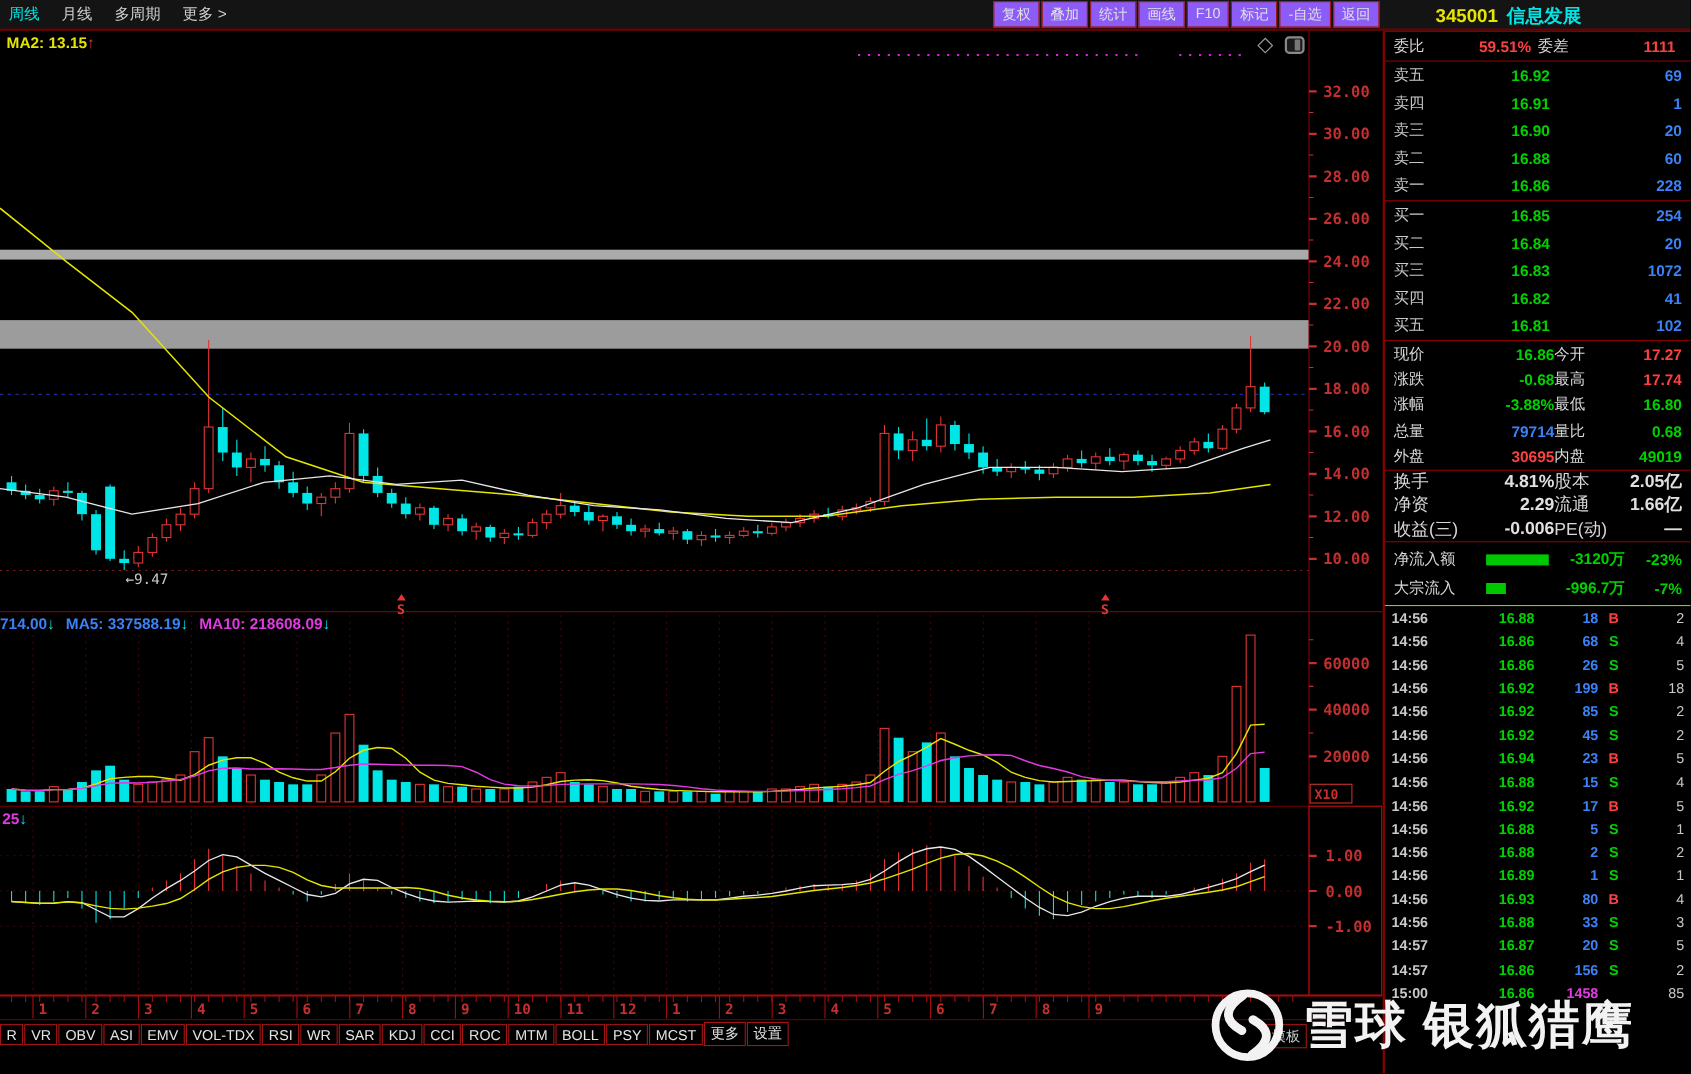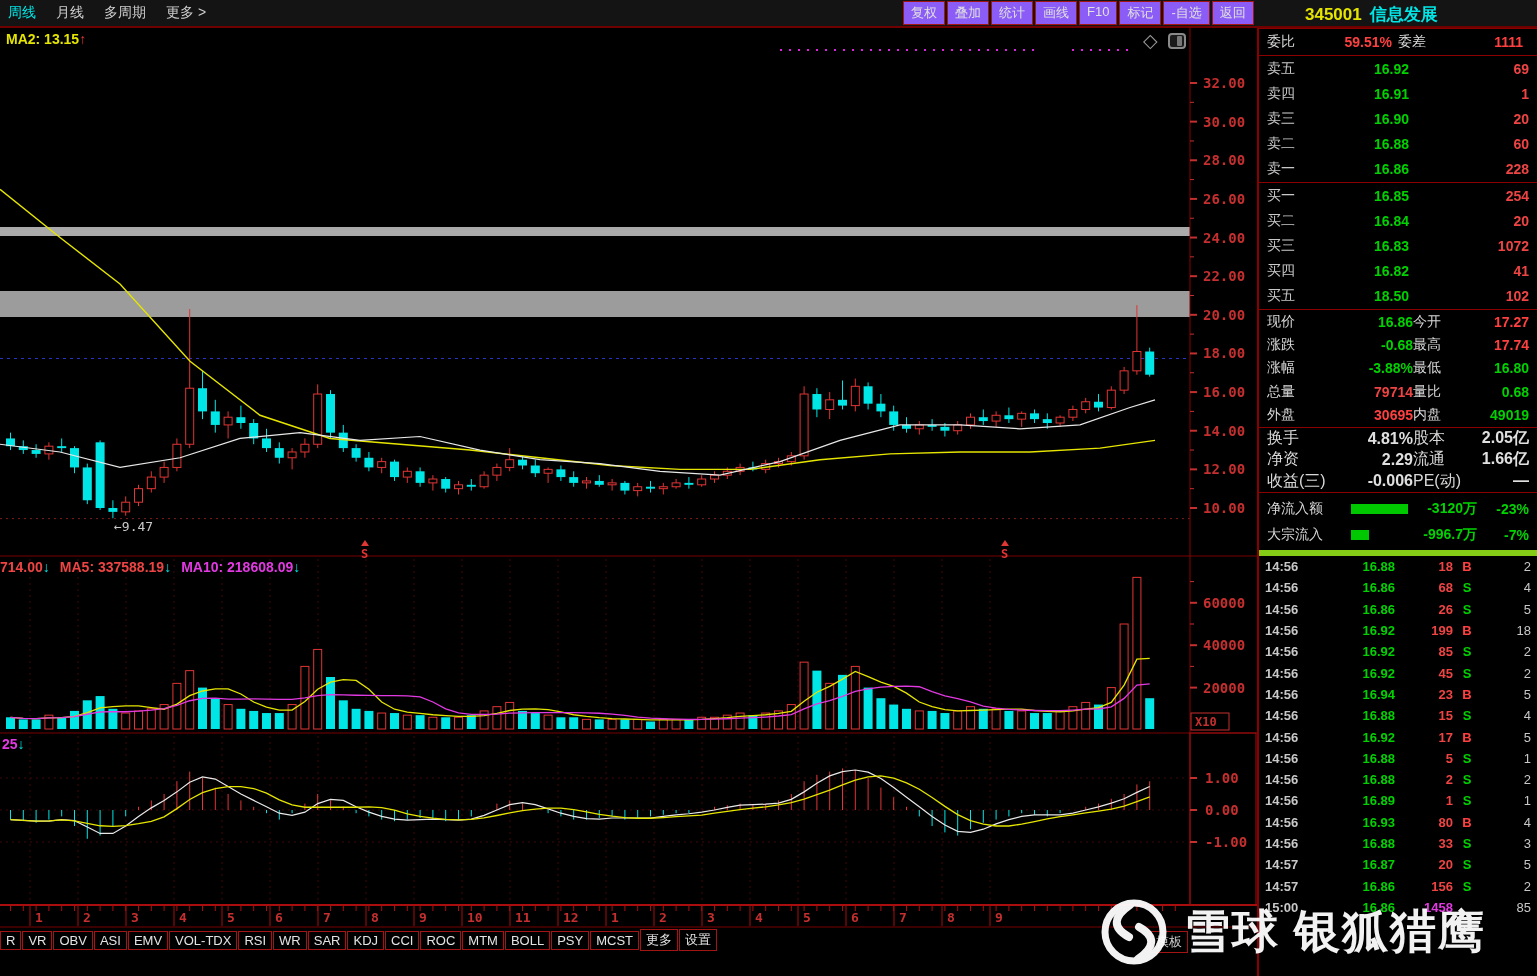--- a/index.html
+++ b/index.html
@@ -24,21 +24,21 @@
   
   #chart-svg { position:absolute; left:0; top:0; z-index:5; }
 
   
   .pane-label { position:absolute; z-index:25; font-size:14px; font-weight:bold; white-space:nowrap; }
   #ma2-label { left:6px; top:31px; color:#e5e500; }
   #ma2-label .arrow-red { color:#e23535; }
   #vol-labels { left:0px; top:559px; }
   #ind-label  { left:2px; top:736px; color:#e23ae2; }
   .arrow-cyan { color:#00e5e5; }
-  .c-y { color:#ef4444; } .c-m { color:#e23ae2; } .c-g { color:#00d200; }
+  .c-y { color:#3b82f6; } .c-m { color:#e23ae2; } .c-g { color:#00d200; }
   .c-r { color:#ff4040; } .c-w { color:#e0e0e0; }
   #vol-labels span.part { margin-right:10px;text-align:right; }
 
   #chart-icons { position:absolute; left:1143px; top:32px; z-index:25; display:flex; gap:10px; align-items:center; }
   #diamond-icon { color:#9a9a9a; font-size:19px; line-height:18px; }
   #panel-toggle-icon { width:18px; height:16px; border:2px solid #8a8a8a; border-radius:4px;
     background:#1b1b1b; position:relative; }
   #panel-toggle-icon::after { content:""; position:absolute; right:2px; top:1px; width:5px; height:10px;
     background:#777; border-radius:1px; }
 
@@ -82,21 +82,21 @@
   .f-row { height:21.4px; display:grid; grid-template-columns:66px 80px 58px 1fr;
     align-items:center; padding:0 8px; font-size:16px; }
   .f-row .lab { color:#d8d8d8; font-weight:normal; }
   .f-row .val { text-align:right; }
   #sec-flows { border-top:1px solid #8a0000; height:58px; padding-top:3px; }
   .flow-row { height:26px; display:flex; align-items:center; padding:0 8px; font-size:14px; }
   .flow-row .lab { color:#d8d8d8; font-weight:normal; width:84px; }
   .flow-row .bar { height:10px; background:#00c800; margin-right:6px; }
   .flow-row .val { margin-left:auto; text-align:right; }
   .flow-row .pct { width:52px; text-align:right; }
-  #sec-ticks { border-top:6px solid #84cc16; }
+  #sec-ticks { border-top:1px solid #84cc16; }
   .tick-row { height:21.3px; display:grid; grid-template-columns:46px 84px 58px 28px 1fr;
     align-items:center; padding:0 6px; font-size:13px; }
   .tick-row .time { color:#c8c8c8; }
   .tick-row .price { text-align:right; }
   .tick-row .vol { text-align:right; }
   .tick-row .side { text-align:center; }
   .tick-row .n { text-align:right; color:#c8c8c8; font-weight:normal; }
 
   
   #watermark { position:absolute; left:1098px; top:896px; z-index:60; display:flex;
@@ -832,21 +832,21 @@
           <span class="price c-g">16.83</span>
           <span class="vol c-y">1072</span>
         </div>
         <div class="book-row">
           <span class="lab">买四</span>
           <span class="price c-g">16.82</span>
           <span class="vol c-y">41</span>
         </div>
         <div class="book-row">
           <span class="lab">买五</span>
-          <span class="price c-g">18.50</span>
+          <span class="price c-g">16.81</span>
           <span class="vol c-y">102</span>
         </div>
       </div>
     <div id="sec-quote">
         <div class="q-row">
           <span class="lab">现价</span>
           <span class="val c-g">16.86</span>
           <span class="lab">今开</span>
           <span class="val c-r">17.27</span>
         </div>

